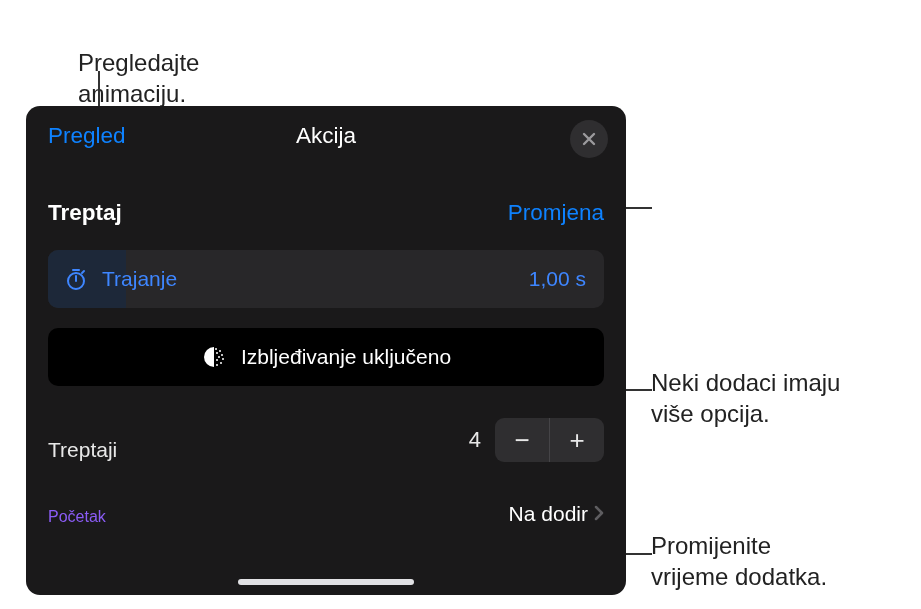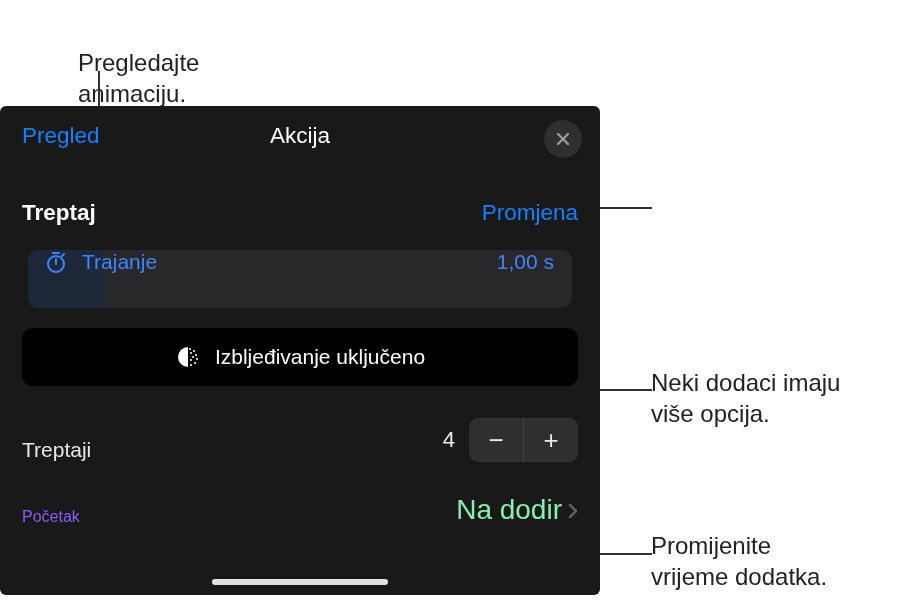--- a/index.html
+++ b/index.html
@@ -11,54 +11,54 @@
     .callout-right1 { left: 651px; top: 184px; }
     .callout-right2 { left: 635px; top: 367px; margin-left: 16px; }
     .callout-right3 { left: 651px; top: 530px; }
 
     .line { position: absolute; background: #333; }
     .line-top { left: 98px; top: 71px; width: 1.5px; height: 40px; }
     .line-r1 { left: 578px; top: 207px; width: 74px; height: 1.5px; }
     .line-r2 { left: 596px; top: 389px; width: 56px; height: 1.5px; }
     .line-r3 { left: 570px; top: 553px; width: 82px; height: 1.5px; }
 
-    .panel { position: absolute; left: 0; top: 106px; width: 600px; height: 489px; background: #1a191a; border-radius: 6px; overflow: hidden; }
+    .panel { position: absolute; left: 26px; top: 106px; width: 600px; height: 489px; background: #1a191a; border-radius: 14px; overflow: hidden; }
 
     .titlebar { position: relative; height: 60px; display: flex; align-items: center; justify-content: center; }
     .preview { position: absolute; left: 22px; color: #0e82ff; font-size: 22.5px; }
     .title { color: #fff; font-size: 22.5px; font-weight: 400; }
     .close { position: absolute; right: 18px; top: 14px; width: 38px; height: 38px; border-radius: 50%; background: #2f2e30; display: flex; align-items: center; justify-content: center; color: #9b9a9d; font-size: 20px; }
     .close svg { width: 16px; height: 16px; }
 
     .row { display: flex; align-items: flex-end; justify-content: space-between; padding: 0 22px; }
     .effect-row { margin-top: 34px; }
     .effect-name { color: #fff; font-size: 22.5px; font-weight: 600; }
     .change { color: #0e82ff; font-size: 22.5px; }
 
-    .duration-row { margin: 24px 28px 0; height: 58px; background: #282729; border-radius: 10px; position: relative; display: flex; overflow: hidden; }
+    .duration-row { margin: 24px 22px 0; height: 58px; background: #282729; border-radius: 10px; position: relative; display: flex; align-items: center; overflow: hidden; }
     .duration-fill { position: absolute; left: 0; top: 0; height: 100%; width: 14%; background: #1d2839; }
     .dicon { margin-left: 16px; z-index: 1; color: #3e86ff; }
     .dicon svg { display: block; }
     .dlabel { margin-left: 14px; color: #3e86ff; font-size: 21px; z-index: 1; }
     .dvalue { margin-left: auto; margin-right: 18px; color: #3e86ff; font-size: 21px; z-index: 1; }
 
     .fade-btn { margin: 20px 22px 0; height: 58px; background: #000000; border-radius: 10px; display: flex; align-items: center; justify-content: center; gap: 14px; color: #fff; font-size: 21px; }
     .fade-icon svg { display: block; }
 
     .blinks-row { margin-top: 24px; height: 52px; }
     .blinks-label { color: #e8e8e8; font-size: 21px; }
     .stepper-wrap { display: flex; align-items: center; gap: 14px; }
     .bval { color: #e8e8e8; font-size: 22px; }
     .stepper { display: flex; height: 44px; border-radius: 9px; overflow: hidden; }
     .stepbtn { width: 54px; background: #2f2e30; color: #e8e8e8; display: flex; align-items: center; justify-content: center; font-size: 26px; }
     .sep { width: 1px; background: #454447; }
 
     .start-row { margin-top: 18px; height: 46px; }
     .start-label { color: #8b5cf6; font-size: 16px; }
-    .start-right { display: flex; align-items: center; gap: 6px; color: #86efac; font-size: 28px; }
+    .start-right { display: flex; align-items: center; gap: 6px; color: #ffffff; font-size: 21px; }
     .chev { color: #5e5d60; }
 
     .homebar { position: absolute; bottom: 10px; left: 50%; transform: translateX(-50%); width: 176px; height: 6px; background: #e1e1e4; border-radius: 4px; }
   </style>
 </head>
 <body>
 
 <div class="wrap">
 
   <div class="callout callout-top">Pregledajte<br>animaciju.</div>

